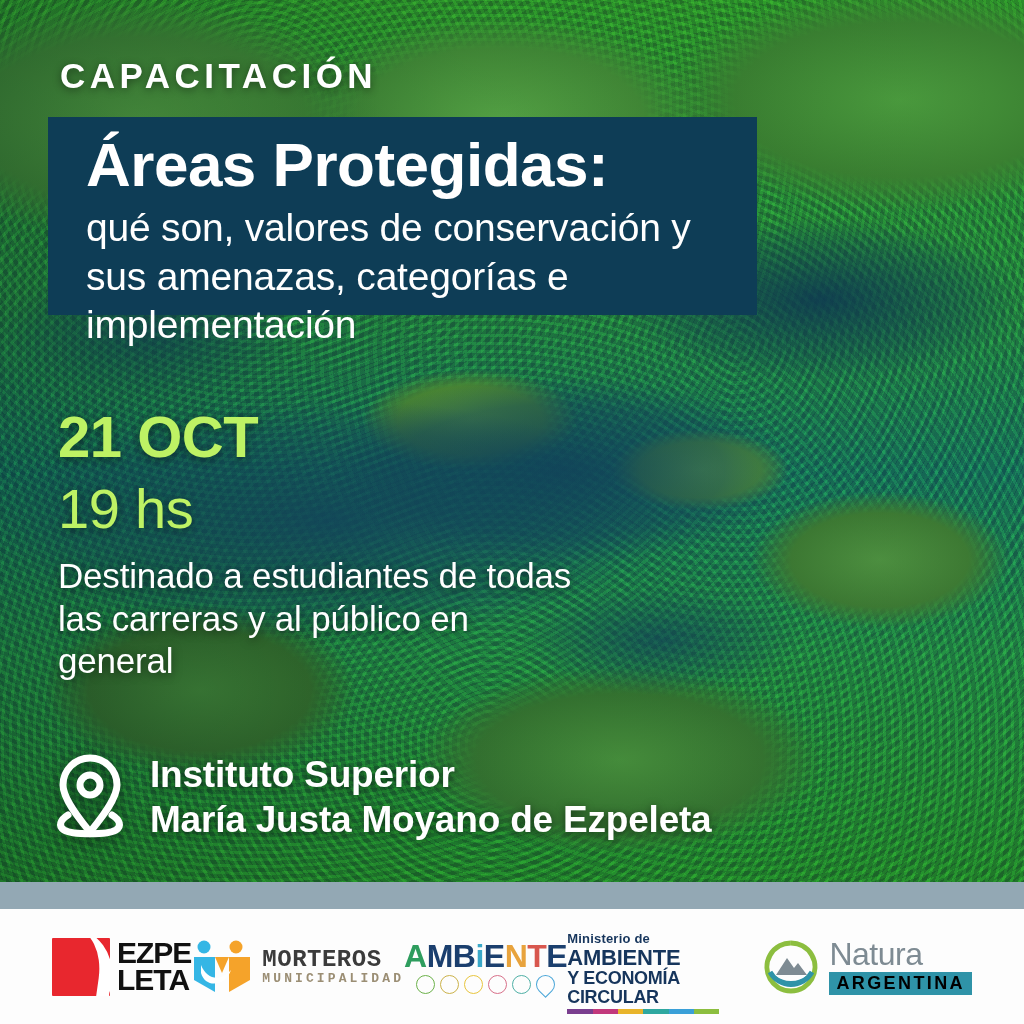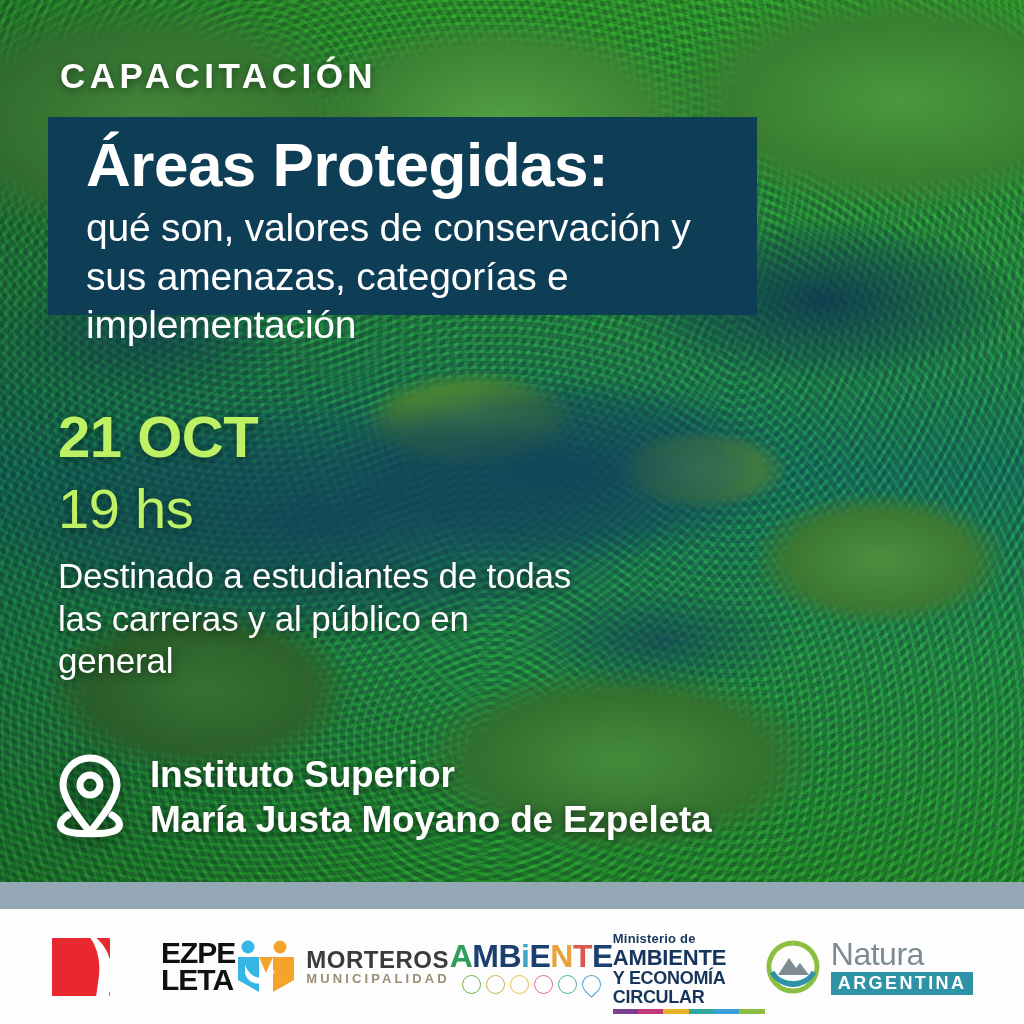--- a/index.html
+++ b/index.html
@@ -108,27 +108,27 @@
   }
   .logo{display:flex;align-items:center;}
 
   
   .ezp{gap:7px;}
   .ezp-mark{width:58px;height:58px;background:#e8272e;position:relative;overflow:hidden;border-radius:1px;}
   .ezp-mark::before{
     content:"";position:absolute;left:-14px;top:-10px;width:62px;height:78px;
     border-right:13px solid #fff;border-radius:0 60% 0 0;transform:rotate(8deg);
   }
-  .ezp-words{display:flex;flex-direction:column;line-height:.88;margin-left:44px;}
+  .ezp-words{display:flex;flex-direction:column;line-height:.88;}
   .ezp-words span{color:#111;font-size:30px;font-weight:bold;letter-spacing:-1px;}
 
   
   .mor{gap:9px;}
   .mor-mark{position:relative;width:62px;height:54px;}
-  .mor-words{display:flex;flex-direction:column;line-height:1.0;}
+  .mor-words{display:flex;flex-direction:column;line-height:1.0;font-family:Liberation Mono, monospace;}
   .mor-t1{color:#3b3b3b;font-size:24px;font-weight:bold;letter-spacing:.5px;}
   .mor-t2{color:#9b8e74;font-size:13px;font-weight:bold;letter-spacing:3.1px;}
 
   
   .amb{flex-direction:column;align-items:center;gap:3px;}
   .amb-word{font-size:32px;font-weight:bold;letter-spacing:-.5px;line-height:1;}
   .amb-word span:nth-child(1){color:#2e9d5e;}
   .amb-word span:nth-child(2){color:#1b3f6e;}
   .amb-word span:nth-child(3){color:#1b3f6e;}
   .amb-word span:nth-child(4){color:#3aa8c8;}
@@ -145,21 +145,21 @@
   .min-t2{color:#16355c;font-size:22px;font-weight:bold;letter-spacing:-.2px;line-height:1.05;}
   .min-t3{color:#16355c;font-size:18px;font-weight:bold;letter-spacing:-.3px;line-height:1.05;}
   .min-bar{display:flex;width:152px;height:5px;margin-top:3px;}
   .min-bar i{flex:1;}
 
   
   .nat{gap:10px;}
   .nat-mark{width:56px;height:56px;flex:0 0 auto;}
   .nat-words{display:flex;flex-direction:column;line-height:1;}
   .nat-t1{color:#7e8b93;font-size:32px;font-weight:normal;letter-spacing:-.5px;}
-  .nat-t2{background:#2f93a8;color:#ffffff;font-size:18px;font-weight:bold;letter-spacing:2.4px;
+  .nat-t2{background:#2f93a8;color:#000000;font-size:18px;font-weight:bold;letter-spacing:2.4px;
           padding:2px 7px 3px 7px;margin-top:2px;text-align:right;}
 </style>
 </head>
 <body>
 
 <div class="poster">
 
   <div class="photo"></div>
   <div class="photo-veil"></div>
 

